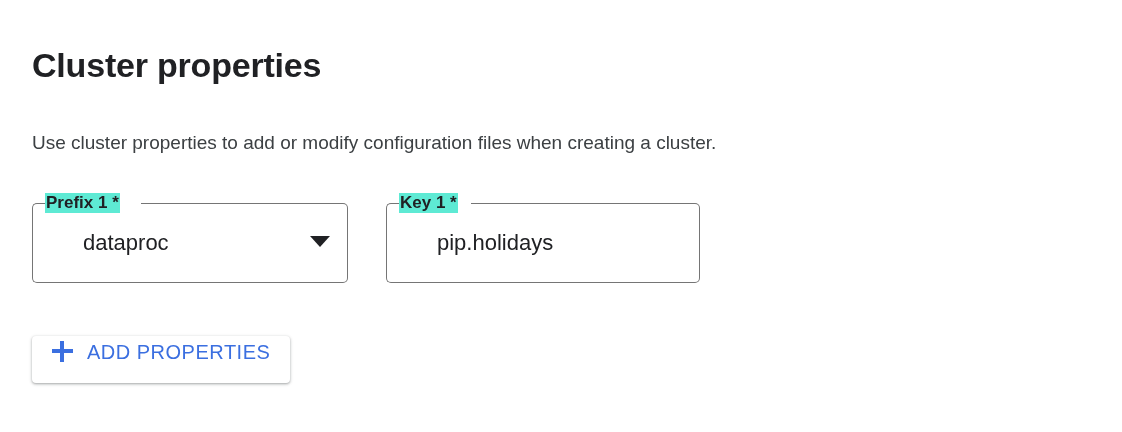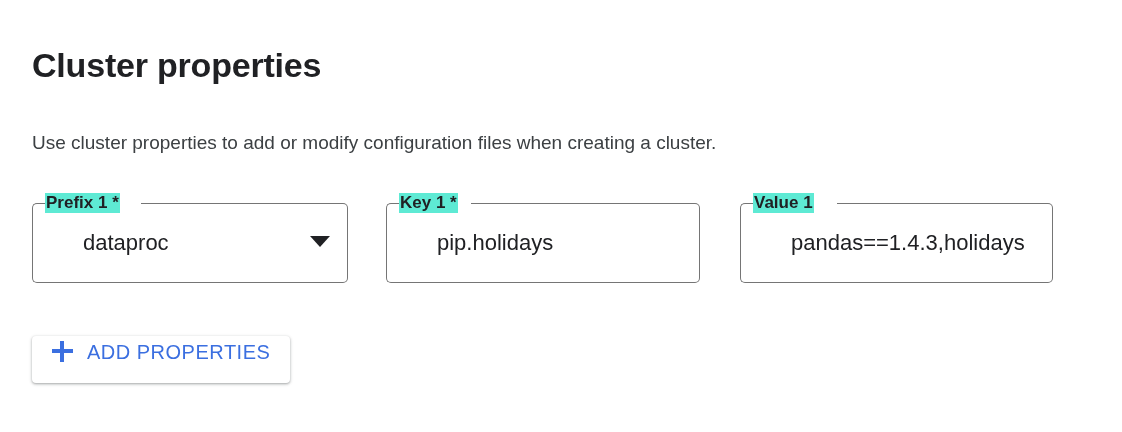--- a/index.html
+++ b/index.html
@@ -218,30 +218,20 @@
       <div class="outline">
         <span class="leading"></span>
         <span class="notch" style="width:72px">
           <span class="field-label">Key 1 *</span>
         </span>
         <span class="trailing"></span>
       </div>
       <div class="field-value">pip.holidays</div>
     </div>
 
-    <div class="form-field value">
-      <div class="outline">
-        <span class="leading"></span>
-        <span class="notch" style="width:84px">
-          <span class="field-label">Value 1</span>
-        </span>
-        <span class="trailing"></span>
-      </div>
-      <div class="field-value">pandas==1.4.3,holidays</div>
-    </div>
 
   </div>
 
   <button class="add-button">
     <span class="plus-icon"></span>
     <span class="add-button-label">ADD PROPERTIES</span>
   </button>
 
 </div>
 

